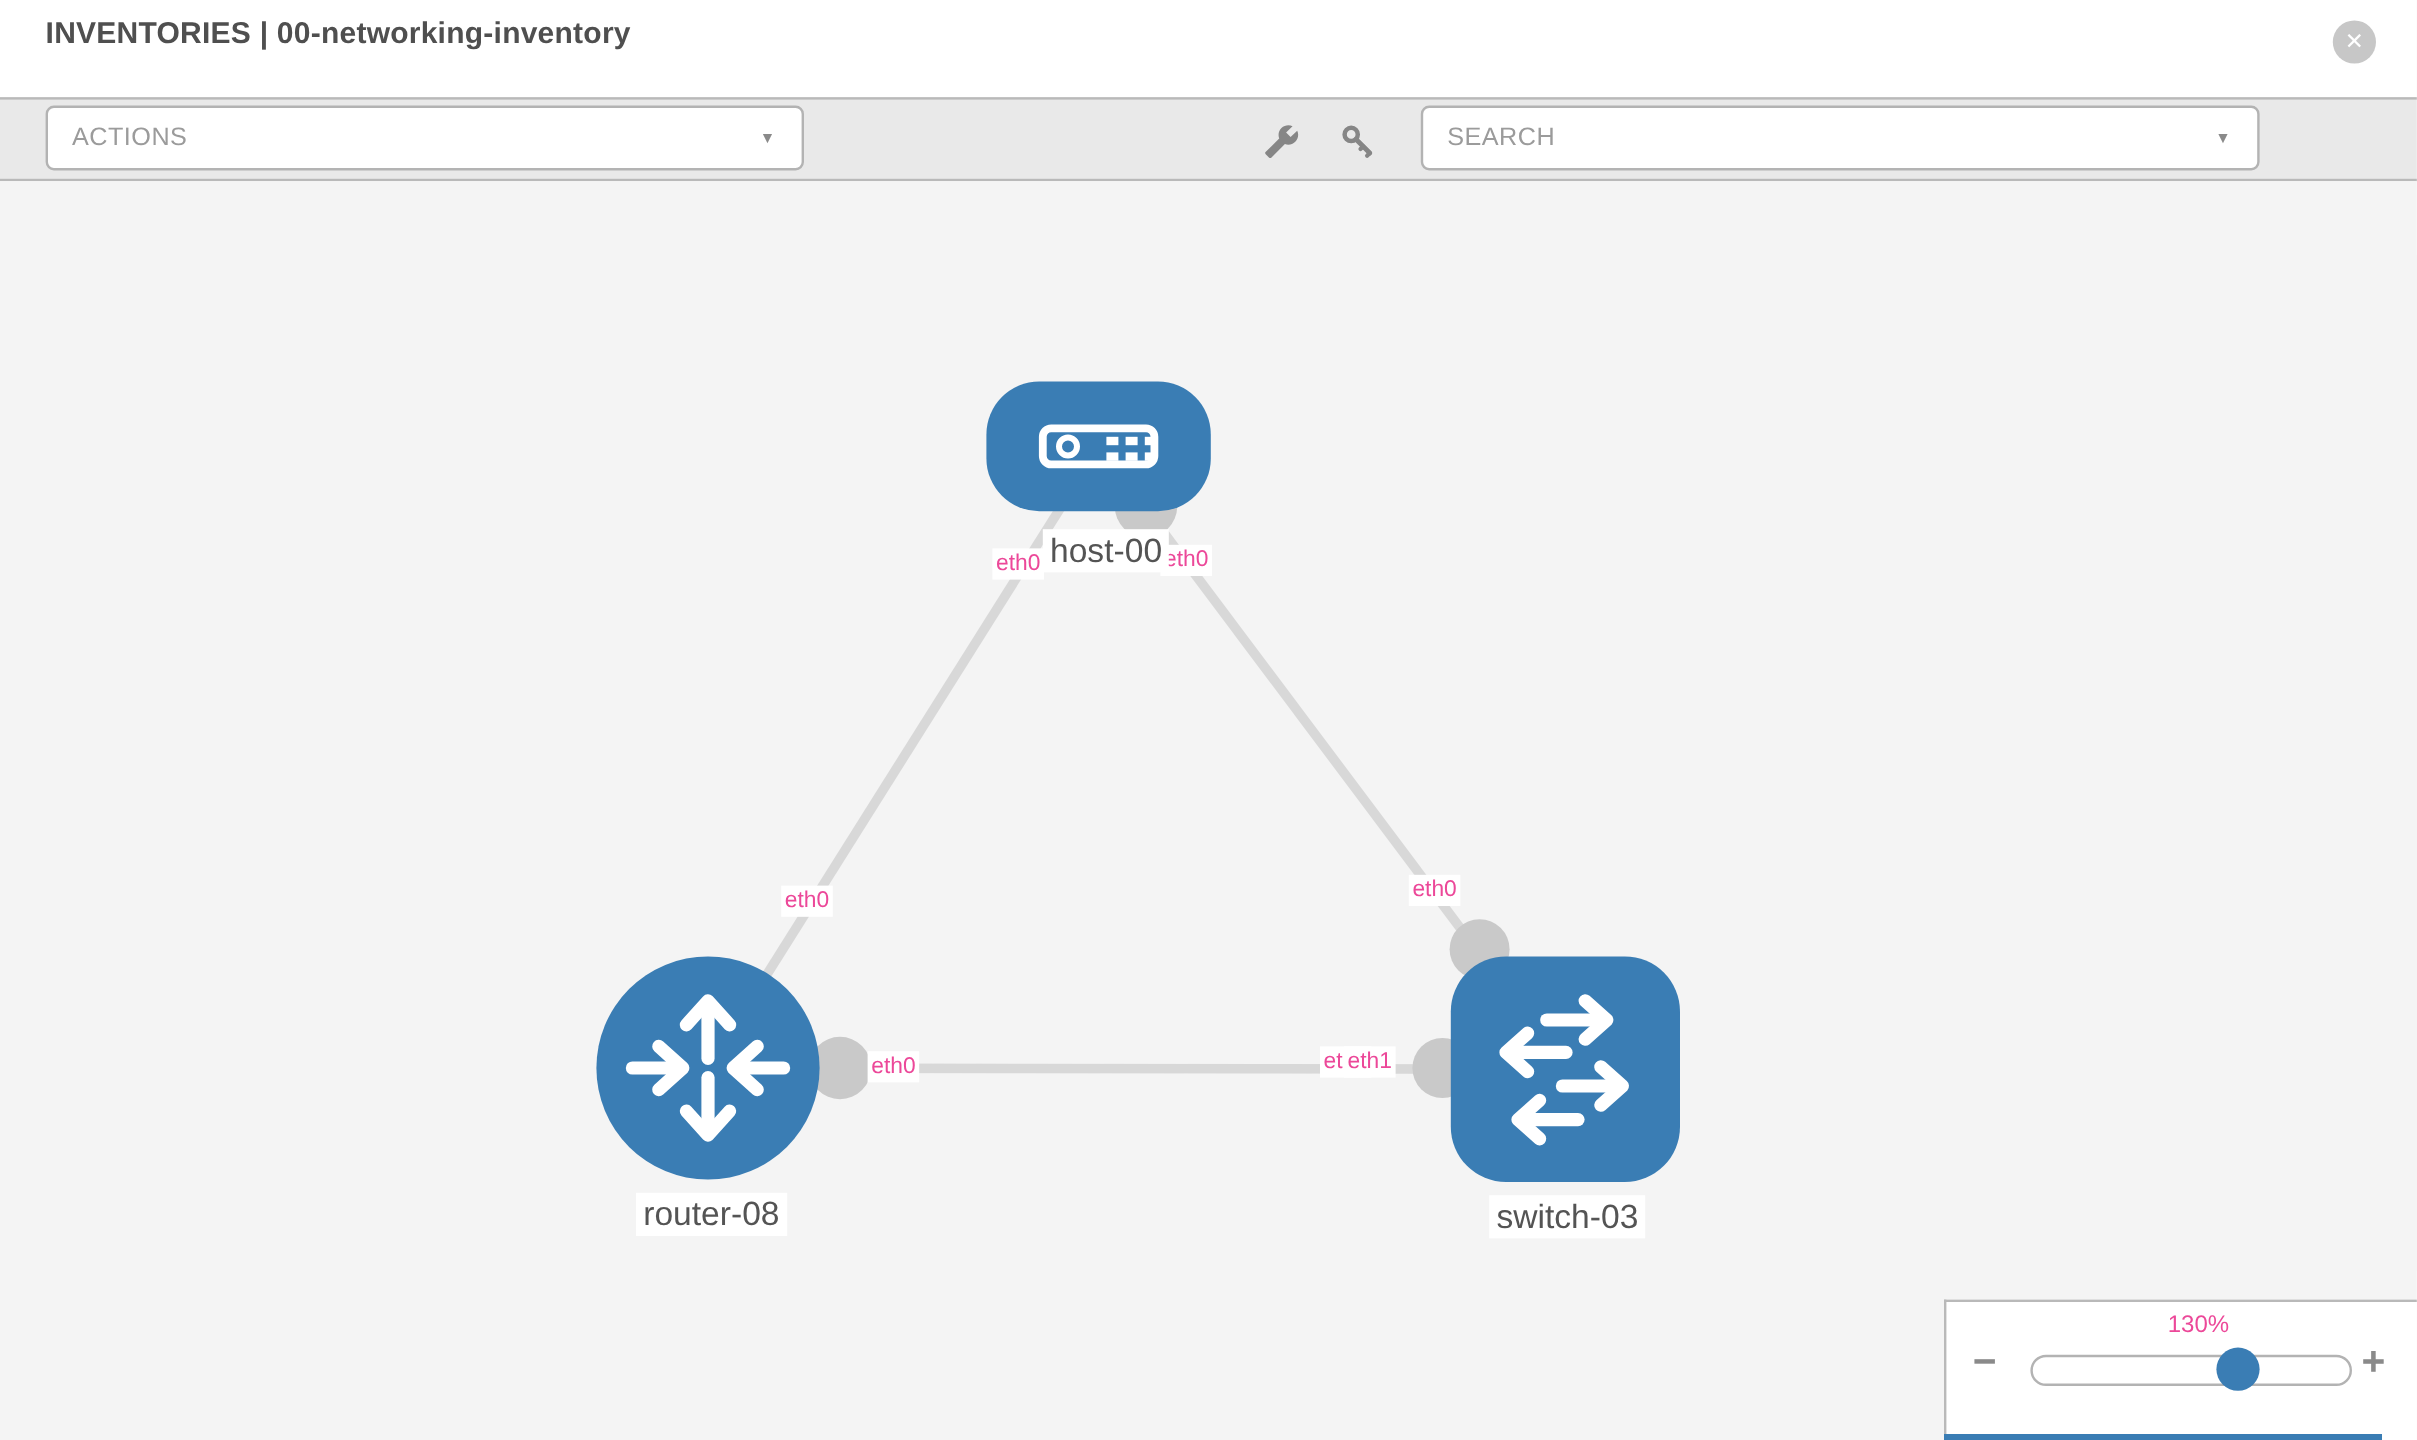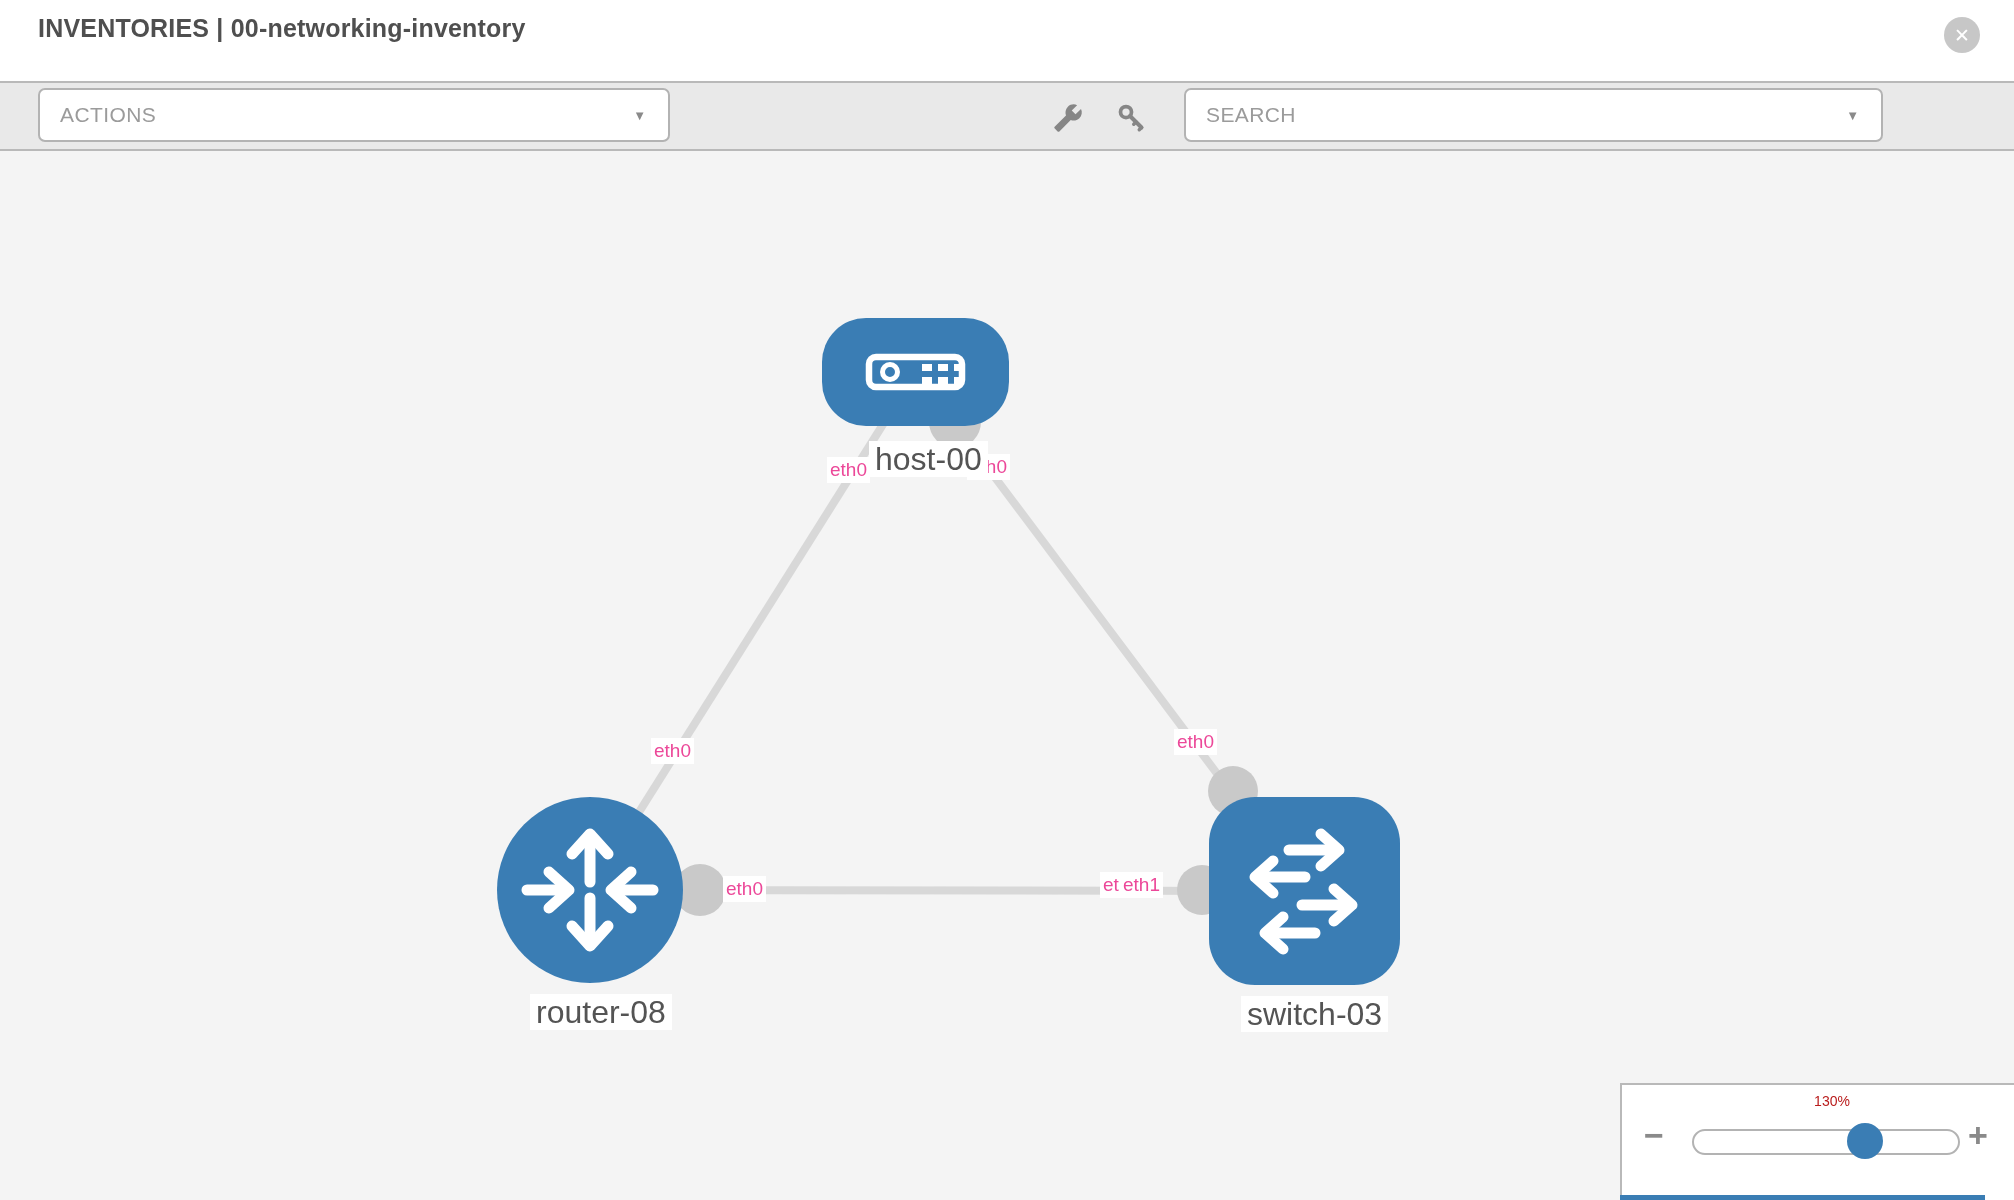--- a/index.html
+++ b/index.html
@@ -32,28 +32,28 @@
   .canvas{position:absolute;left:0;top:151px;width:2014px;height:1049px;background:#f4f4f4;}
   svg.links{position:absolute;left:0;top:0;width:2014px;height:1200px;}
 
   .node{position:absolute;background:#3a7db4;display:flex;align-items:center;justify-content:center;cursor:pointer;}
   .node-host{left:822px;top:318px;width:187px;height:108px;border-radius:44px;}
   .node-router{left:497px;top:797px;width:186px;height:186px;border-radius:50%;}
   .node-switch{left:1209px;top:797px;width:191px;height:188px;border-radius:46px;}
 
   .chip{position:absolute;background:#ffffff;color:#ec4899;font-size:19px;line-height:24px;
         padding:1px 3px;white-space:nowrap;}
-  .name-chip{position:absolute;background:#ffffff;color:#545454;font-size:32px;line-height:34px;
+  .name-chip{position:absolute;background:#ffffff;color:#545454;font-size:28px;line-height:34px;
         padding:1px 6px;white-space:nowrap;}
 
   
   .zoom-panel{position:absolute;left:1620px;top:1083px;width:394px;height:117px;background:#ffffff;
               border-left:2px solid #b9b9b9;border-top:2px solid #b9b9b9;box-sizing:border-box;}
   .zoom-level{position:absolute;left:160px;top:8px;width:100px;text-align:center;
-              font-size:14px;color:#b91c1c;}
+              font-size:20px;color:#ec4899;}
   .zoom-minus{position:absolute;left:22px;top:36px;font-size:34px;font-weight:900;color:#8a8a8a;cursor:pointer;line-height:28px;}
   .zoom-plus{position:absolute;left:346px;top:36px;font-size:34px;font-weight:900;color:#8a8a8a;cursor:pointer;line-height:28px;}
   .zoom-track{position:absolute;left:70px;top:44px;width:268px;height:26px;background:#ffffff;
               border:2px solid #b3b3b3;border-radius:14px;box-sizing:border-box;cursor:pointer;}
   .zoom-thumb{position:absolute;left:225px;top:38px;width:36px;height:36px;border-radius:50%;
               background:#3a7db4;cursor:pointer;}
   .bottom-accent{position:absolute;left:1620px;top:1195px;width:365px;height:5px;background:#3a7db4;}
 </style>
 </head>
 <body>

